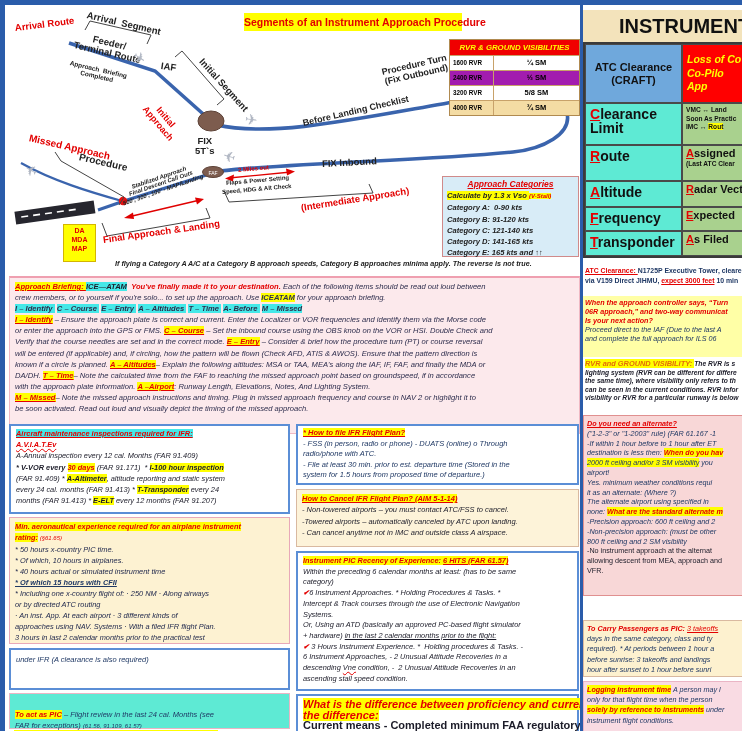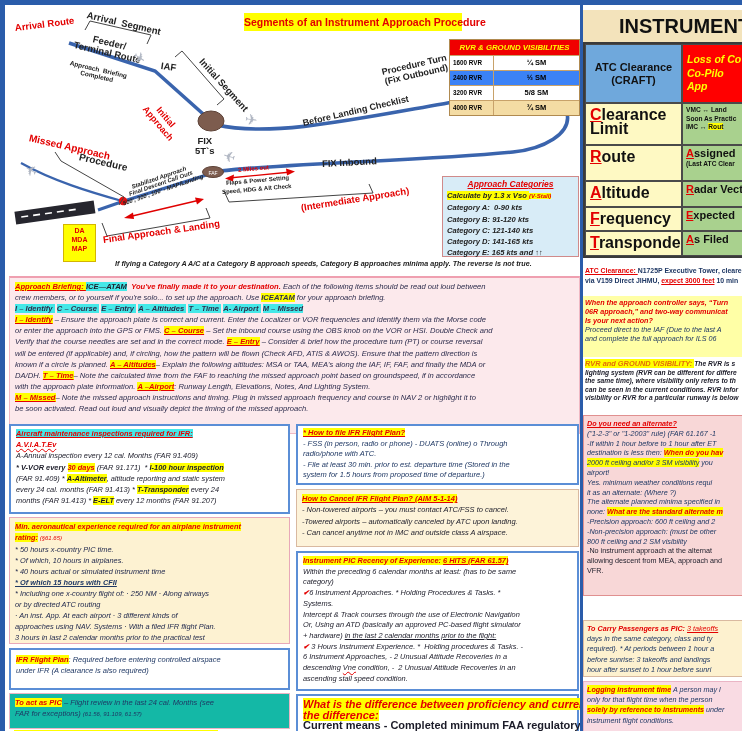--- a/index.html
+++ b/index.html
@@ -26,41 +26,41 @@
   #dtitle{left:239px;top:8px;width:218px;height:18px;background:#ffff00;color:#e30000;
     font-weight:700;font-size:10.5px;text-align:center;line-height:18px}
   #danote{left:58px;top:219px;width:31px;height:34px;background:#ffff00;border:1px solid #d4b500;
     color:#e30000;font-weight:700;font-size:7px;text-align:center;line-height:1.25;padding-top:2px}
   #catnote{left:110px;top:255px;width:464px;font-size:7.2px;font-weight:700;font-style:italic;color:#222;white-space:pre}
   
   #rvr{left:444px;top:34px;width:131px;border:1px solid #b08a50;background:#fff}
   #rvr .hd{background:#f00000;color:#ffff00;font-weight:700;font-style:italic;font-size:7.8px;
     text-align:center;line-height:15px;height:15px}
   #rvr .row{display:grid;grid-template-columns:44px 1fr;height:14px;border-top:1px solid #c8a26a}
-  #rvr .row:nth-child(2){background:#3b82f6}
+  #rvr .row:nth-child(2){background:#a21caf}
   #rvr .row:nth-child(3){background:#ffffff}
   #rvr .row:nth-child(4){background:#f4dca4}
   #rvr .row:nth-child(5){background:#ffffff}
   #rvr .cell{line-height:14px}
   #rvr .c0{font-size:6.3px;font-weight:700;padding-left:3px;border-right:1px solid #c8a26a}
   #rvr .c1{font-size:7.5px;font-weight:700;text-align:center}
   
   #cats{left:437px;top:171px;width:137px;height:81px;background:#d8ecf7;border:1px solid #d08a8a;padding:1px 0 0 4px}
   #cats .title{color:#e30000;font-weight:700;font-style:italic;font-size:8.5px;text-decoration:underline;text-align:center;margin:1px 4px 1px 0}
   #cats .txt{font-size:7.6px;line-height:11.3px;font-weight:700;color:#222}
   
   #briefing{left:4px;top:271px;width:571px;height:158px;background:#fce9ec;border:1px solid #f0b9c4;border-top:2px solid #ef9fb0;padding:3px 5px}
   #briefing .txt{font-size:7.6px;line-height:11.1px}
   #maintenance{left:4px;top:419px;width:281px;height:90px;background:#fff;border:2px solid #5b8ed6;padding:2px 5px}
   #maintenance .txt{font-size:7.4px;line-height:11.2px;color:#1b1b28}
   #min_exp{left:4px;top:512px;width:281px;height:127px;background:#fdf2d2;border:1px solid #e8a9b8;padding:3px 5px}
   #min_exp .txt{font-size:7.4px;line-height:11px;color:#222a4e}
   #ifr_plan{left:4px;top:643px;width:281px;height:42px;background:#fff;border:2px solid #5b8ed6;padding:4px 5px}
   #ifr_plan .txt{font-size:7.5px;line-height:11px;color:#1f3864}
-  #act_pic{left:4px;top:688px;width:281px;height:36px;background:#14b8a6;border:1px solid #eab5c5;padding:3px 5px}
+  #act_pic{left:4px;top:688px;width:281px;height:36px;background:#5eead4;border:1px solid #eab5c5;padding:15px 5px}
   #act_pic .txt{font-size:7.5px;line-height:11px;color:#1f3864}
   #what_happens{left:4px;top:725px;width:281px;height:6px;overflow:hidden;padding:0 5px}
   #what_happens .txt{font-size:7.5px;line-height:9px}
   #file_plan{left:291px;top:419px;width:283px;height:61px;background:#fff;border:2px solid #5b8ed6;padding:2px 5px}
   #file_plan .txt{font-size:7.5px;line-height:10.6px;color:#1f3864}
   #cancel_plan{left:291px;top:484px;width:283px;height:58px;background:#fdf3d9;border:1px solid #d9b9a0;padding:3px 5px}
   #cancel_plan .txt{font-size:7.5px;line-height:11.4px;color:#1b1b28}
   #recency{left:291px;top:546px;width:283px;height:140px;background:#fff;border:2px solid #5b8ed6;padding:3px 5px}
   #recency .txt{font-size:7.4px;line-height:10.7px;color:#1b1b28}
   #difference{left:291px;top:689px;width:283px;height:42px;background:#fff;border:2px solid #5b8ed6;padding:3px 5px}
@@ -69,21 +69,21 @@
   #pdivider{left:575px;top:0;width:3px;height:731px;background:#2a5caa}
   #pheader{left:578px;top:5px;width:164px;height:32px;background:#f3e3bb;color:#111;
     font-weight:700;font-size:20px;line-height:32px;padding-left:36px;white-space:pre}
   #craft{left:578px;top:37px;width:170px;border:2px solid #3a3a3a}
   .crow{display:grid;grid-template-columns:97px 1fr}
   .ccell{border:1px solid #4a4a4a;overflow:hidden}
   .c-blue{background:#6fa8dc;display:flex;flex-direction:column;justify-content:center;text-align:center;
     font-weight:700;font-size:11px;line-height:13px;color:#111;height:57px}
   .c-red{background:#ff0000;color:#ffff00;font-weight:700;font-style:italic;font-size:10.5px;line-height:13.5px;
     display:flex;flex-direction:column;justify-content:center;padding-left:4px;height:57px}
-  .c-lab{background:#fef9c3;font-weight:700;font-size:16px;line-height:13.5px;padding:4px 0 12px 4px;color:#111}
+  .c-lab{background:#5eead4;font-weight:700;font-size:14px;line-height:13.5px;padding:4px 0 12px 4px;color:#111}
   .c-grn{background:#a9d18e;padding:2px 0 0 3px}
   .g-big{font-weight:700;font-size:11px;line-height:11.5px;color:#111}
   .g-sm{font-weight:700;font-size:6.6px;line-height:8.6px;color:#111;font-style:normal}
   .r1{height:42px}.r2{height:36px}.r3{height:26px}.r4{height:24px}.r5{height:25px}
   #atc_note{left:578px;top:259px;width:170px;height:30px;padding:2px 0 0 2px}
   #atc_note .txt{font-size:6.9px;line-height:10px;font-weight:700;color:#1f3864;font-style:normal}
   #controller{left:578px;top:291px;width:170px;height:61px;background:#ffffa6;padding:3px 0 0 2px}
   #controller .txt{font-size:7.2px;line-height:8.9px}
   #rvr_vis{left:578px;top:354px;width:170px;height:48px;padding:1px 0 0 2px;background:#fff}
   #rvr_vis .txt{font-size:6.7px;line-height:8.5px;font-weight:700;color:#1b1b28}
@@ -196,21 +196,21 @@
         <div class="ln"><span>Category D: 141-165 kts</span></div>
         <div class="ln"><span>Category E: 165 kts and ↑↑</span></div>
       </div>
   </div>
 </div>
 
 <div class="blk" id="briefing">
     <div class="txt">
       <div class="ln"><span class="rd b u hl">Approach Briefing: </span><span class="dk b cy">ICE—ATAM</span><span>  </span><span class="rd b">You've finally made it to your destination.</span><span> Each of the following items should be read out loud between</span></div>
       <div class="ln"><span>crew members, or to yourself if you're solo... to set up the approach. Use </span><span class="b hl">ICEATAM</span><span> for your approach briefing.</span></div>
-      <div class="ln"><span class="cy b">I – Identify </span><span> </span><span class="cy b">C – Course </span><span> </span><span class="cy b">E – Entry </span><span> </span><span class="cy b">A – Altitudes </span><span> </span><span class="cy b">T – Time </span><span> </span><span class="cy b">A- Airport </span><span> </span><span class="cy b">M – Missed</span></div>
+      <div class="ln"><span class="cy b">I – Identify </span><span> </span><span class="cy b">C – Course </span><span> </span><span class="cy b">E – Entry </span><span> </span><span class="cy b">A – Altitudes </span><span> </span><span class="cy b">T – Time </span><span> </span><span class="cy b">A- Before </span><span> </span><span class="cy b">M – Missed</span></div>
       <div class="ln"><span class="rd b u hl">I – Identify</span><span> – Ensure the approach plate is correct and current. Enter the Localizer or VOR frequencies and identify them via the Morse code</span></div>
       <div class="ln"><span>or enter the approach into the GPS or FMS. </span><span class="rd b u hl">C – Course</span><span> – Set the inbound course using the OBS knob on the VOR or HSI. Double Check and</span></div>
       <div class="ln"><span>Verify that the course needles are set and in the correct mode. </span><span class="rd b u hl">E – Entry</span><span> – Consider &amp; brief how the procedure turn (PT) or course reversal</span></div>
       <div class="ln"><span>will be entered (if applicable) and, if circling, how the pattern will be flown (Check AFD, ATIS &amp; AWOS). Ensure that the pattern direction is</span></div>
       <div class="ln"><span>known if a circle is planned. </span><span class="rd b u hl">A – Altitudes</span><span>– Explain the following altitudes: MSA or TAA, MEA's along the IAF, IF, FAF, and finally the MDA or</span></div>
       <div class="ln"><span>DA/DH. </span><span class="rd b u hl">T – Time</span><span>– Note the calculated time from the FAF to reaching the missed approach point based on groundspeed, if in accordance</span></div>
       <div class="ln"><span>with the approach plate information. </span><span class="rd b u hl">A –Airport</span><span>: Runway Length, Elevations, Notes, And Lighting System.</span></div>
       <div class="ln"><span class="rd b u hl">M – Missed</span><span>– Note the missed approach instructions and timing. Plug in missed approach frequency and course in NAV 2 or highlight it to</span></div>
       <div class="ln"><span>be soon activated. Read out loud and visually depict the timing of the missed approach.</span></div>
     </div>
@@ -236,21 +236,20 @@
       <div class="ln"><span class="bl b u">* Of which 15 hours with CFII</span></div>
       <div class="ln"><span>* Including one x-country flight of: · 250 NM · Along airways</span></div>
       <div class="ln"><span>or by directed ATC routing</span></div>
       <div class="ln"><span>· An inst. App. At each airport · 3 different kinds of</span></div>
       <div class="ln"><span>approaches using NAV. Systems · With a filed IFR flight Plan.</span></div>
       <div class="ln"><span>3 hours in last 2 calendar months prior to the practical test</span></div>
     </div>
   </div>
 <div class="blk" id="ifr_plan">
     <div class="txt">
-      <div class="ln"><span class="rd b hl">IFR Flight Plan</span><span>: Required before entering controlled airspace</span></div>
       <div class="ln"><span>under IFR (A clearance is also required)</span></div>
     </div>
   </div>
 <div class="blk" id="act_pic">
     <div class="txt">
       <div class="ln"><span class="rd b hl">To act as PIC</span><span> – Flight review in the last 24 cal. Months (see</span></div>
       <div class="ln"><span>FAR for exceptions) </span><span class="sm">(61.56, 91.109, 61.57)</span></div>
     </div>
   </div>
 <div class="blk" id="what_happens">
@@ -274,22 +273,22 @@
       <div class="ln"><span>-Towered airports – automatically canceled by ATC upon landing.</span></div>
       <div class="ln"><span>- Can cancel anytime not in IMC and outside class A airspace.</span></div>
     </div>
   </div>
 <div class="blk" id="recency">
     <div class="txt">
       <div class="ln"><span class="rd b hl">Instrument PIC Recency of Experience: </span><span class="rd b u hl">6 HITS (FAR 61.57)</span></div>
       <div class="ln"><span>Within the preceding 6 calendar months at least: (has to be same</span></div>
       <div class="ln"><span>category)</span></div>
       <div class="ln"><span class="rd b">✔</span><span>6 Instrument Approaches. * Holding Procedures &amp; Tasks. *</span></div>
+      <div class="ln"><span>Intercept &amp; Track courses through the use of Electronic Navigation</span></div>
       <div class="ln"><span>Systems.</span></div>
-      <div class="ln"><span>Intercept &amp; Track courses through the use of Electronic Navigation</span></div>
       <div class="ln"><span>Or, Using an ATD (basically an approved PC-based flight simulator</span></div>
       <div class="ln"><span>+ hardware) </span><span class="u">in the last 2 calendar months prior to the flight:</span></div>
       <div class="ln"><span class="rd b">✔</span><span> 3 Hours Instrument Experience. *  Holding procedures &amp; Tasks. -</span></div>
       <div class="ln"><span>6 Instrument Approaches, - 2 Unusual Attitude Recoveries in a</span></div>
       <div class="ln"><span>descending </span><span class="wv">Vne</span><span> condition, -  2 Unusual Attitude Recoveries in an</span></div>
       <div class="ln"><span>ascending stall speed condition.</span></div>
     </div>
   </div>
 <div class="blk" id="difference">
     <div class="txt">
@@ -391,21 +390,21 @@
 <div class="blk" id="alternate">
     <div class="txt">
       <div class="ln"><span class="rd b u">Do you need an alternate?</span></div>
       <div class="ln"><span>("1-2-3" or "1-2003" rule) (FAR 61.167 -1</span></div>
       <div class="ln"><span>-If within 1 hour before to 1 hour after ET</span></div>
       <div class="ln"><span>destination is less then: </span><span class="rd b hl">When do you hav</span></div>
       <div class="ln"><span class="hl">2000 ft ceiling and/or 3 SM visibility</span><span> you</span></div>
       <div class="ln"><span>airport!</span></div>
       <div class="ln"><span>Yes. minimum weather conditions requi</span></div>
       <div class="ln"><span>it as an alternate: (Where ?)</span></div>
-      <div class="ln"><span>The alternate planned minima specified in</span></div>
+      <div class="ln"><span>The alternate airport using specified in</span></div>
       <div class="ln"><span>none: </span><span class="rd b hl">What are the standard alternate m</span></div>
       <div class="ln"><span>-Precision approach: 600 ft ceiling and 2</span></div>
       <div class="ln"><span>-Non-precision approach: (must be other</span></div>
       <div class="ln"><span>800 ft ceiling and 2 SM visibility</span></div>
       <div class="ln"><span class="dk ni">-No instrument approach at the alternat</span></div>
       <div class="ln"><span class="dk ni">allowing descent from MEA, approach and</span></div>
       <div class="ln"><span class="dk ni">VFR.</span></div>
     </div>
   </div>
 <div class="blk" id="carry_pax">

